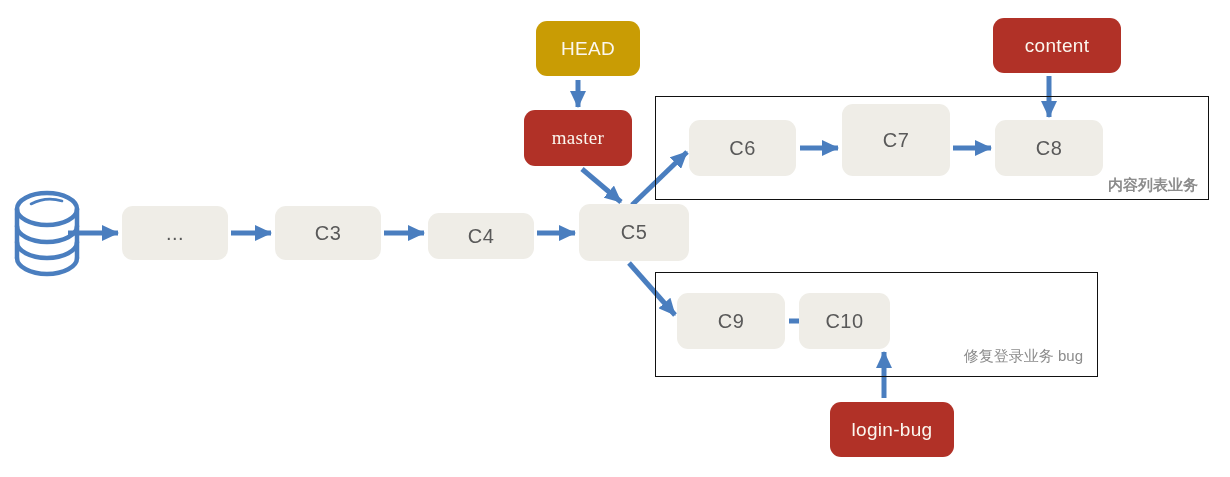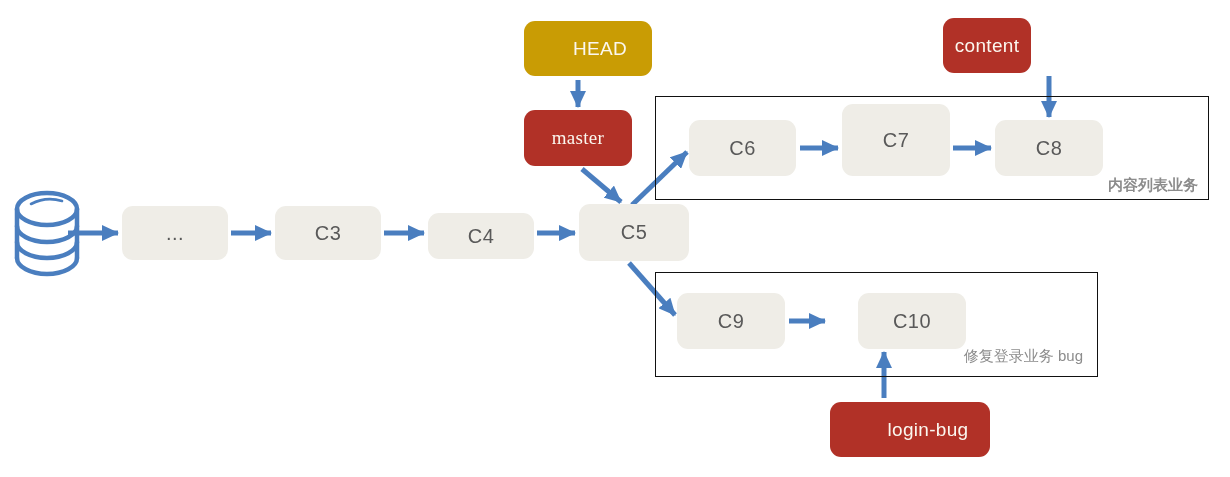--- a/index.html
+++ b/index.html
@@ -124,20 +124,20 @@
   <div class="commit" style="left:122px; top:206px; width:106px; height:54px;">...</div>
   <div class="commit" style="left:275px; top:206px; width:106px; height:54px;">C3</div>
   <div class="commit" style="left:428px; top:206px; width:106px; height:46px;margin-top:7px;">C4</div>
   <div class="commit" style="left:579px; top:204px; width:110px; height:57px;">C5</div>
 
   <div class="commit" style="left:689px; top:120px; width:107px; height:56px;">C6</div>
   <div class="commit" style="left:842px; top:104px; width:108px; height:72px;">C7</div>
   <div class="commit" style="left:995px; top:120px; width:108px; height:56px;">C8</div>
 
   <div class="commit" style="left:677px; top:293px; width:108px; height:56px;">C9</div>
-  <div class="commit" style="left:858px; top:293px; width:108px; height:56px;">C10</div>
+  <div class="commit" style="left:799px; top:293px; width:91px; height:56px;">C10</div>
 
-  <div class="pointer gold" style="left:524px; top:21px; width:104px; height:55px;padding-left:24px;">HEAD</div>
+  <div class="pointer gold" style="left:536px; top:21px; width:104px; height:55px;">HEAD</div>
   <div class="pointer red" style="left:524px; top:110px; width:108px; height:56px;font-family:Liberation Serif, serif;">master</div>
-  <div class="pointer red" style="left:943px; top:18px; width:88px; height:55px;">content</div>
-  <div class="pointer red" style="left:830px; top:402px; width:124px; height:55px;padding-left:36px;">login-bug</div>
+  <div class="pointer red" style="left:993px; top:18px; width:128px; height:55px;">content</div>
+  <div class="pointer red" style="left:830px; top:402px; width:124px; height:55px;">login-bug</div>
 
 </div>
 
 </body></html>

